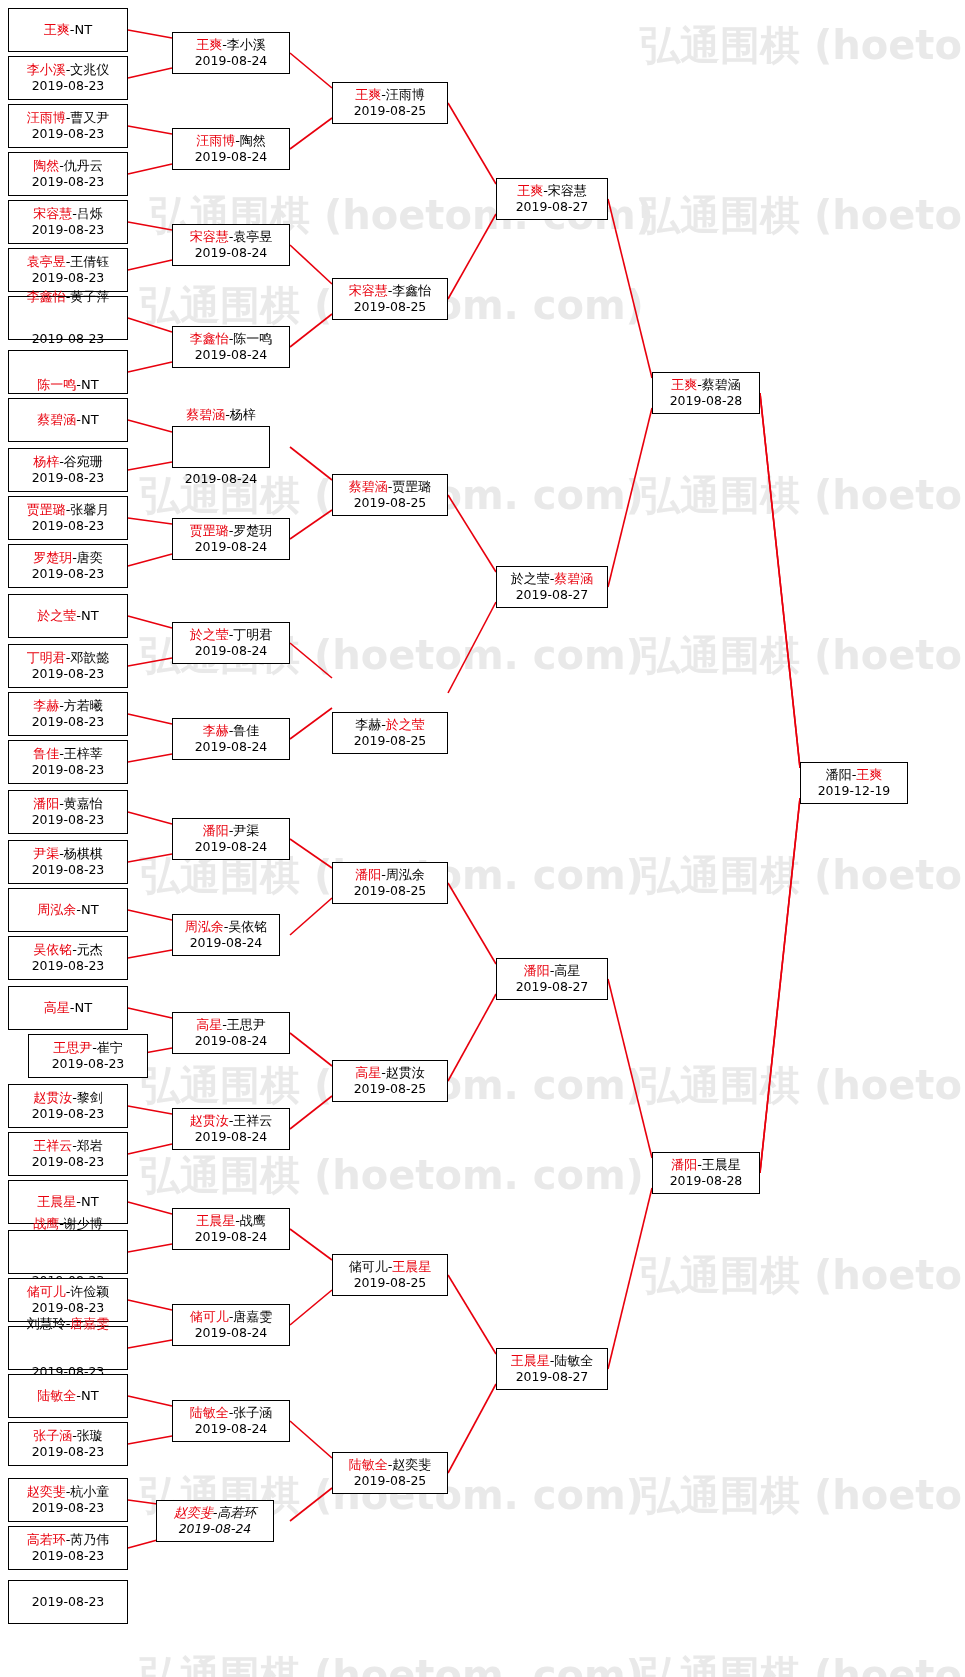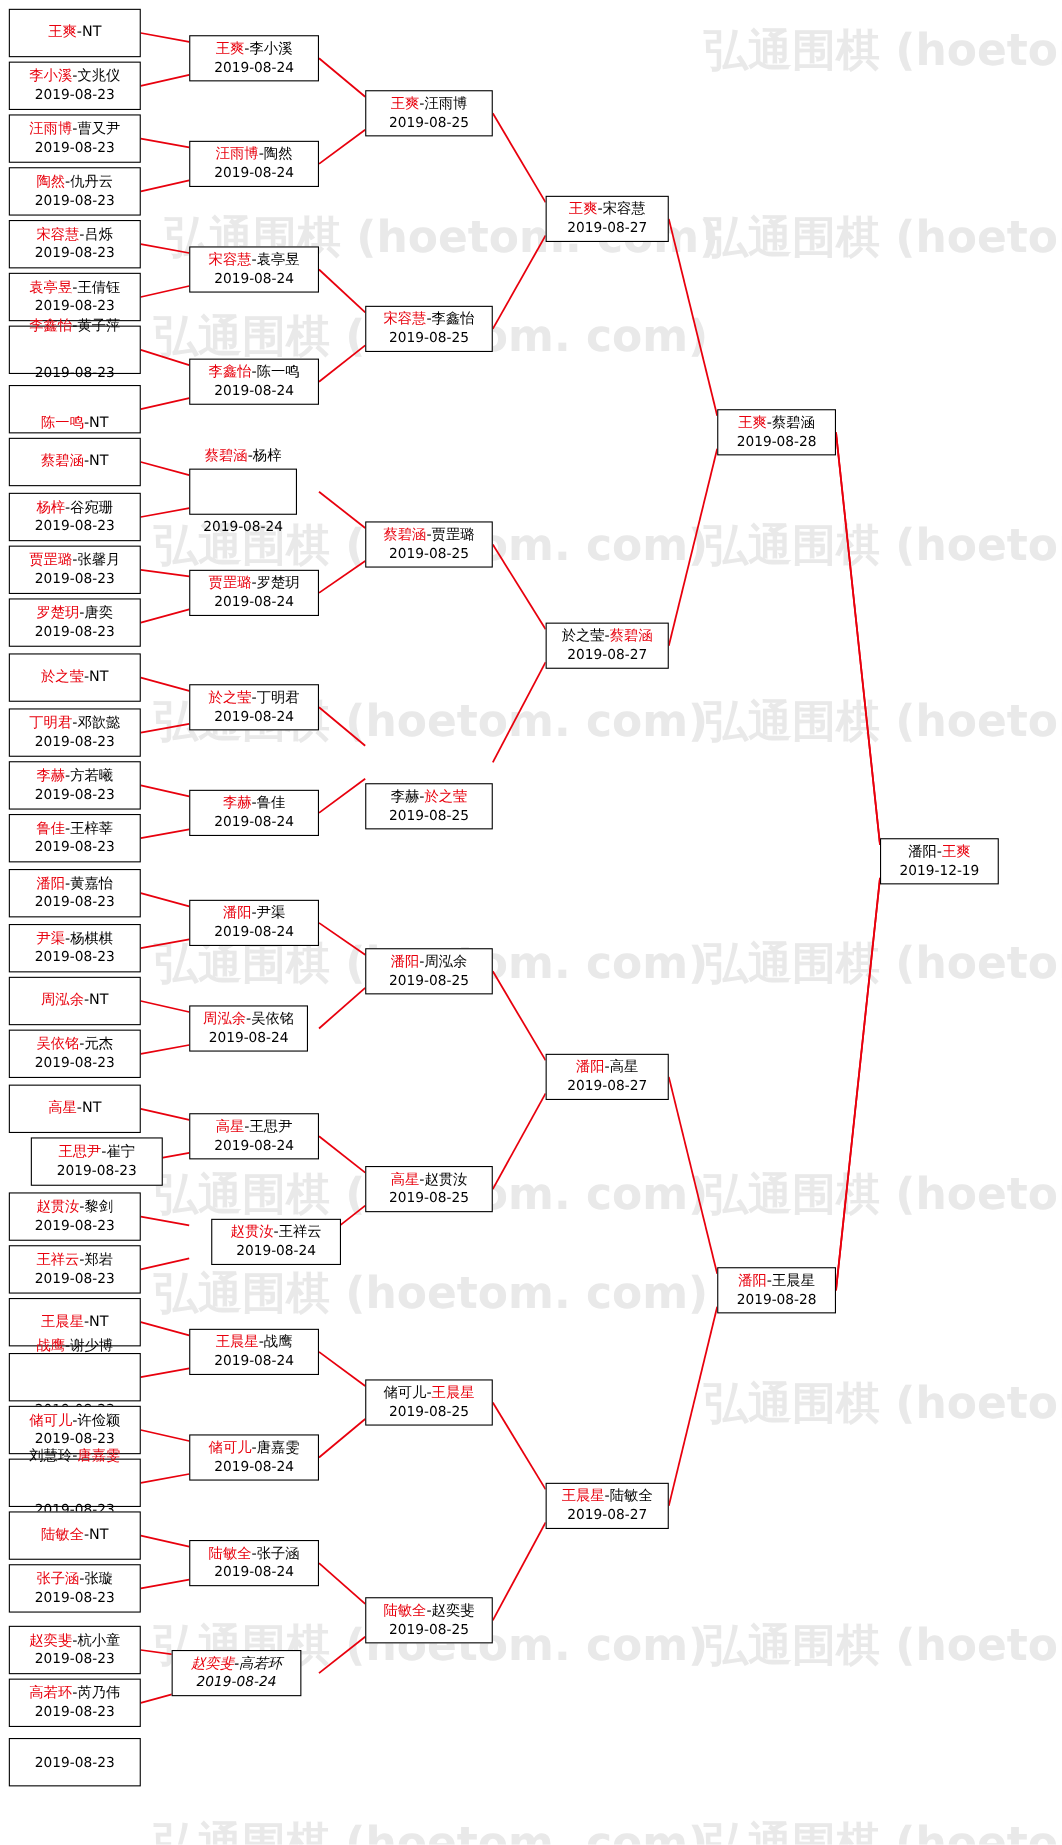--- a/index.html
+++ b/index.html
@@ -268,21 +268,21 @@
         <div class="ln2">2019-08-24</div>
       </div>
       <div class="node" style="left: 172px; top: 914px; width: 108px; height: 42px;">
         <div class="ln1"><span class="w">周泓余</span><span class="sep">-</span><span class="l">吴依铭</span></div>
         <div class="ln2">2019-08-24</div>
       </div>
       <div class="node" style="left: 172px; top: 1012px; width: 118px; height: 42px;">
         <div class="ln1"><span class="w">高星</span><span class="sep">-</span><span class="l">王思尹</span></div>
         <div class="ln2">2019-08-24</div>
       </div>
-      <div class="node" style="left: 172px; top: 1108px; width: 118px; height: 42px; margin-left: 20px;">
+      <div class="node" style="left: 172px; top: 1108px; width: 118px; height: 42px;">
         <div class="ln1"><span class="w">赵贯汝</span><span class="sep">-</span><span class="l">王祥云</span></div>
         <div class="ln2">2019-08-24</div>
       </div>
       <div class="node" style="left: 172px; top: 1208px; width: 118px; height: 42px;">
         <div class="ln1"><span class="w">王晨星</span><span class="sep">-</span><span class="l">战鹰</span></div>
         <div class="ln2">2019-08-24</div>
       </div>
       <div class="node" style="left: 172px; top: 1304px; width: 118px; height: 42px;">
         <div class="ln1"><span class="w">储可儿</span><span class="sep">-</span><span class="l">唐嘉雯</span></div>
         <div class="ln2">2019-08-24</div>

